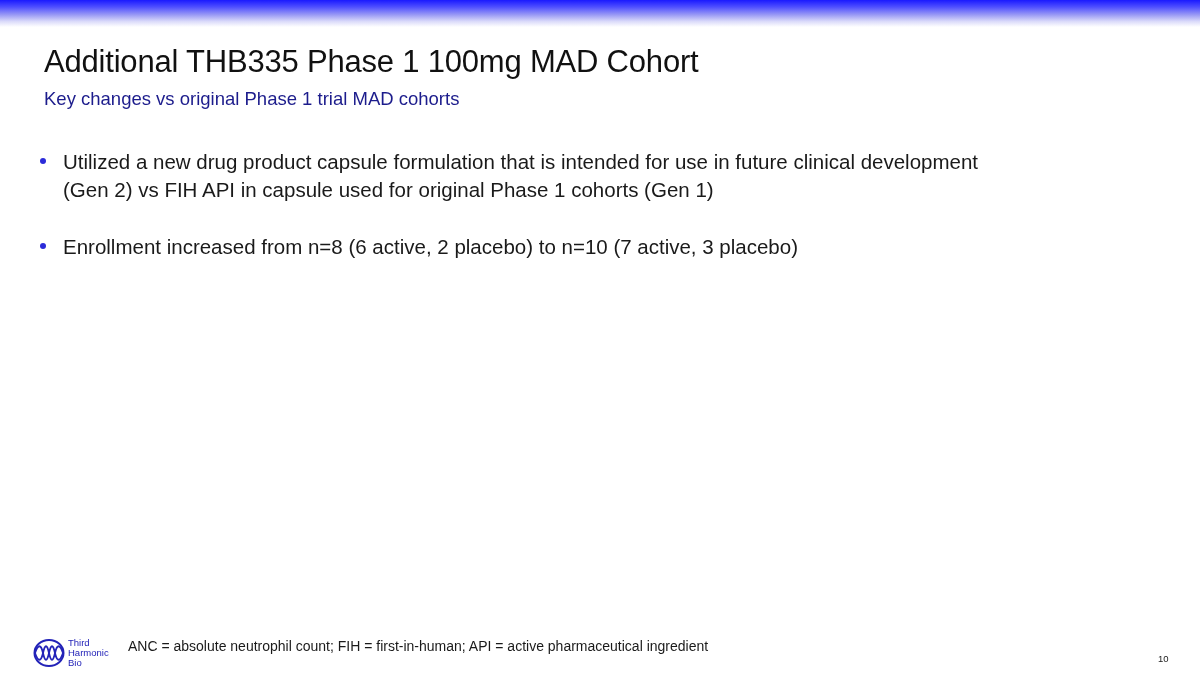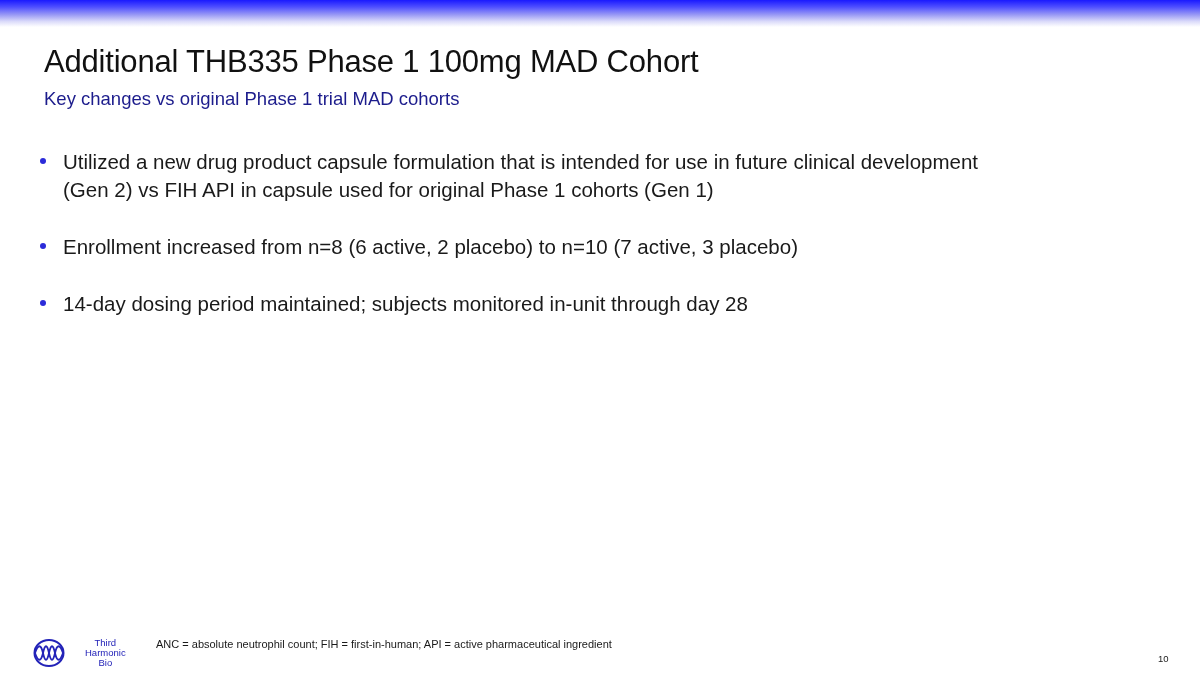--- a/index.html
+++ b/index.html
@@ -74,35 +74,33 @@
       left: 33px;
       top: 638px;
       display: flex;
       align-items: center;
     }
     .logo-mark {
       width: 32px;
       height: 30px;
     }
     .logo-text {
-      margin-left: 20px;
+      margin-left: 3px;
       font-size: 9.5px;
       line-height: 10px;
       color: #2323b8;
       font-weight: normal;
-      text-align: center;
     }
     .footnote {
       position: absolute;
       left: 128px;
       top: 638px;
-      font-size: 11px;
+      font-size: 14px;
       color: #1a1a1a;
       white-space: nowrap;
-      margin-left: 28px;
     }
     .page-number {
       position: absolute;
       left: 1158px;
       top: 653px;
       font-size: 9.5px;
       color: #1a1a1a;
     }
   </style>
 </head>
@@ -117,24 +115,20 @@
   <ul class="bullets">
     <li class="bullet">
       <span class="bullet-dot"></span>
       <span>Utilized a new drug product capsule formulation that is intended for use in future clinical development</span><br>
       <span>(Gen 2) vs FIH API in capsule used for original Phase 1 cohorts (Gen 1)</span>
     </li>
     <li class="bullet">
       <span class="bullet-dot"></span>
       <span>Enrollment increased from n=8 (6 active, 2 placebo) to n=10 (7 active, 3 placebo)</span>
     </li>
-    <li class="bullet">
-      <span class="bullet-dot"></span>
-      <span>14-day dosing period maintained; subjects monitored in-unit through day 28</span>
-    </li>
   </ul>
 
   <div class="logo">
     <svg class="logo-mark" viewBox="0 0 32 30">
       <ellipse cx="16" cy="15" rx="14.5" ry="13" fill="none" stroke="#2323b8" stroke-width="2"></ellipse>
       <path d="M2 15 C5 6, 8 6, 10 15 C12 24, 14 24, 16 15 C18 6, 20 6, 22 15 C24 24, 27 24, 30 15" fill="none" stroke="#2323b8" stroke-width="1.8"></path>
       <path d="M2 15 C5 24, 8 24, 10 15 C12 6, 14 6, 16 15 C18 24, 20 24, 22 15 C24 6, 27 6, 30 15" fill="none" stroke="#2323b8" stroke-width="1.8"></path>
     </svg>
     <div class="logo-text">
       <div>Third</div>

